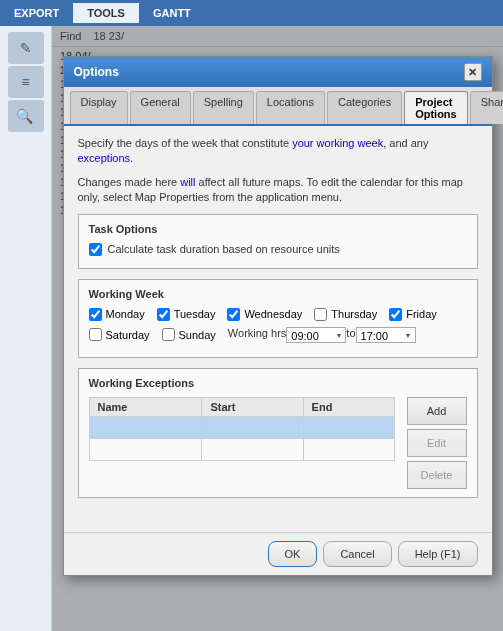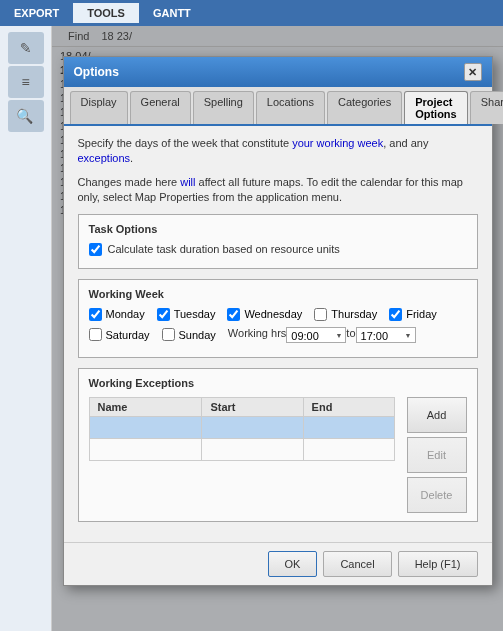--- a/index.html
+++ b/index.html
@@ -291,21 +291,21 @@
     }
 
     .exception-buttons {
       display: flex;
       flex-direction: column;
       gap: 4px;
     }
 
     .exc-btn {
       width: 60px;
-      height: 36px;
+      height: 28px;
       background: linear-gradient(to bottom, #f5f5f5, #e0e0e0);
       border: 1px solid #aaa;
       font-size: 11px;
       cursor: pointer;
       color: #333;
     }
 
     .exc-btn:disabled {
       color: #999;
       background: linear-gradient(to bottom, #f0f0f0, #e8e8e8);
@@ -319,21 +319,21 @@
       padding: 8px 14px;
       border-top: 1px solid #ccc;
       background: #f0f0f0;
     }
 
     .footer-btn {
       height: 26px;
       padding: 0 16px;
       font-size: 11px;
       cursor: pointer;
-      border-radius: 2px;
+      border-radius: 8px;
     }
 
     .btn-ok {
       background: linear-gradient(to bottom, #f5f5f5, #e0e0e0);
       border: 1px solid #3070b8;
       color: #333;
     }
 
     .btn-cancel {
       background: linear-gradient(to bottom, #f5f5f5, #e0e0e0);
@@ -361,21 +361,21 @@
   <div class="app-content">
 
     <div class="app-sidebar">
       <div class="sidebar-icon">✎</div>
       <div class="sidebar-icon">≡</div>
       <div class="sidebar-icon">🔍</div>
     </div>
 
     <div class="app-main">
 
-      <div style="padding: 4px 16px; font-size: 11px; color: #555; border-bottom: 1px solid #ddd; display: flex; gap: 12px;">
+      <div style="padding: 4px 8px; font-size: 11px; color: #555; border-bottom: 1px solid #ddd; display: flex; gap: 12px;">
         <span>Find</span>
         <span>18 23/</span>
       </div>
       <div style="padding: 2px 8px;">
         <div style="font-size: 11px; color: #444; padding: 1px 0;">18 04/</div>
         <div style="font-size: 11px; color: #444; padding: 1px 0; font-weight: bold;">18 14/</div>
         <div style="font-size: 11px; color: #444; padding: 1px 0;">18 09/</div>
         <div style="font-size: 11px; color: #444; padding: 1px 0;">18 14/</div>
         <div style="font-size: 11px; color: #444; padding: 1px 0;">18 14/</div>
         <div style="font-size: 11px; color: #444; padding: 1px 0;">18 08/</div>

